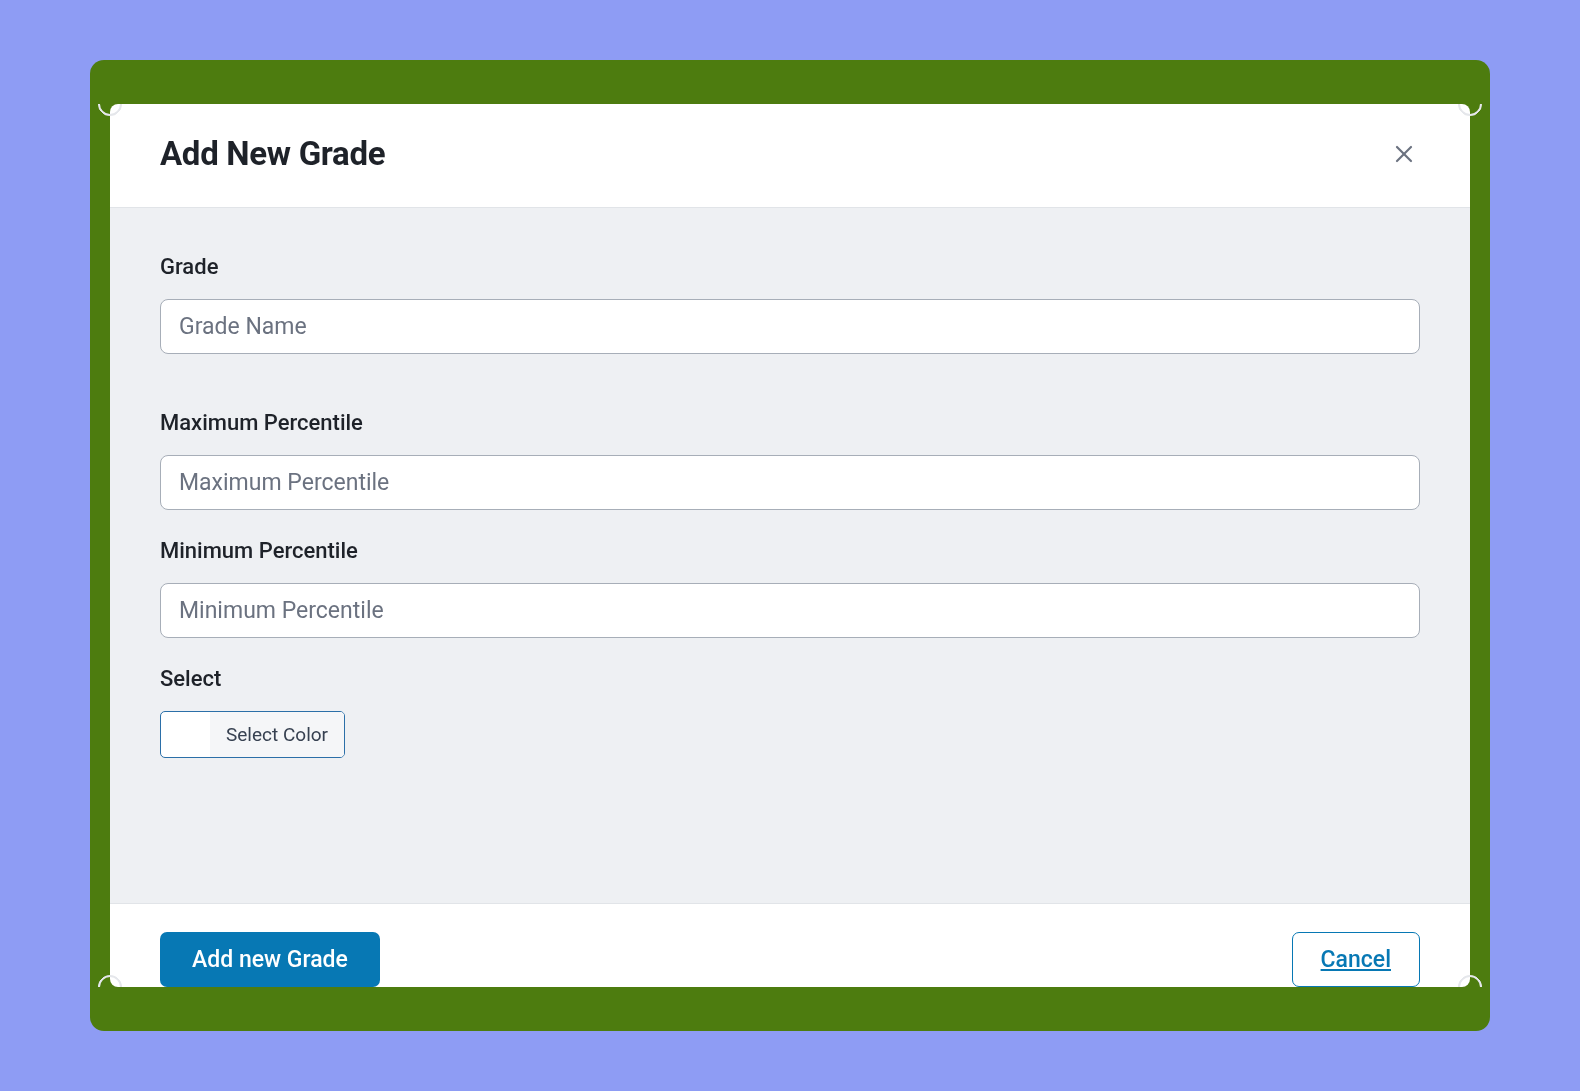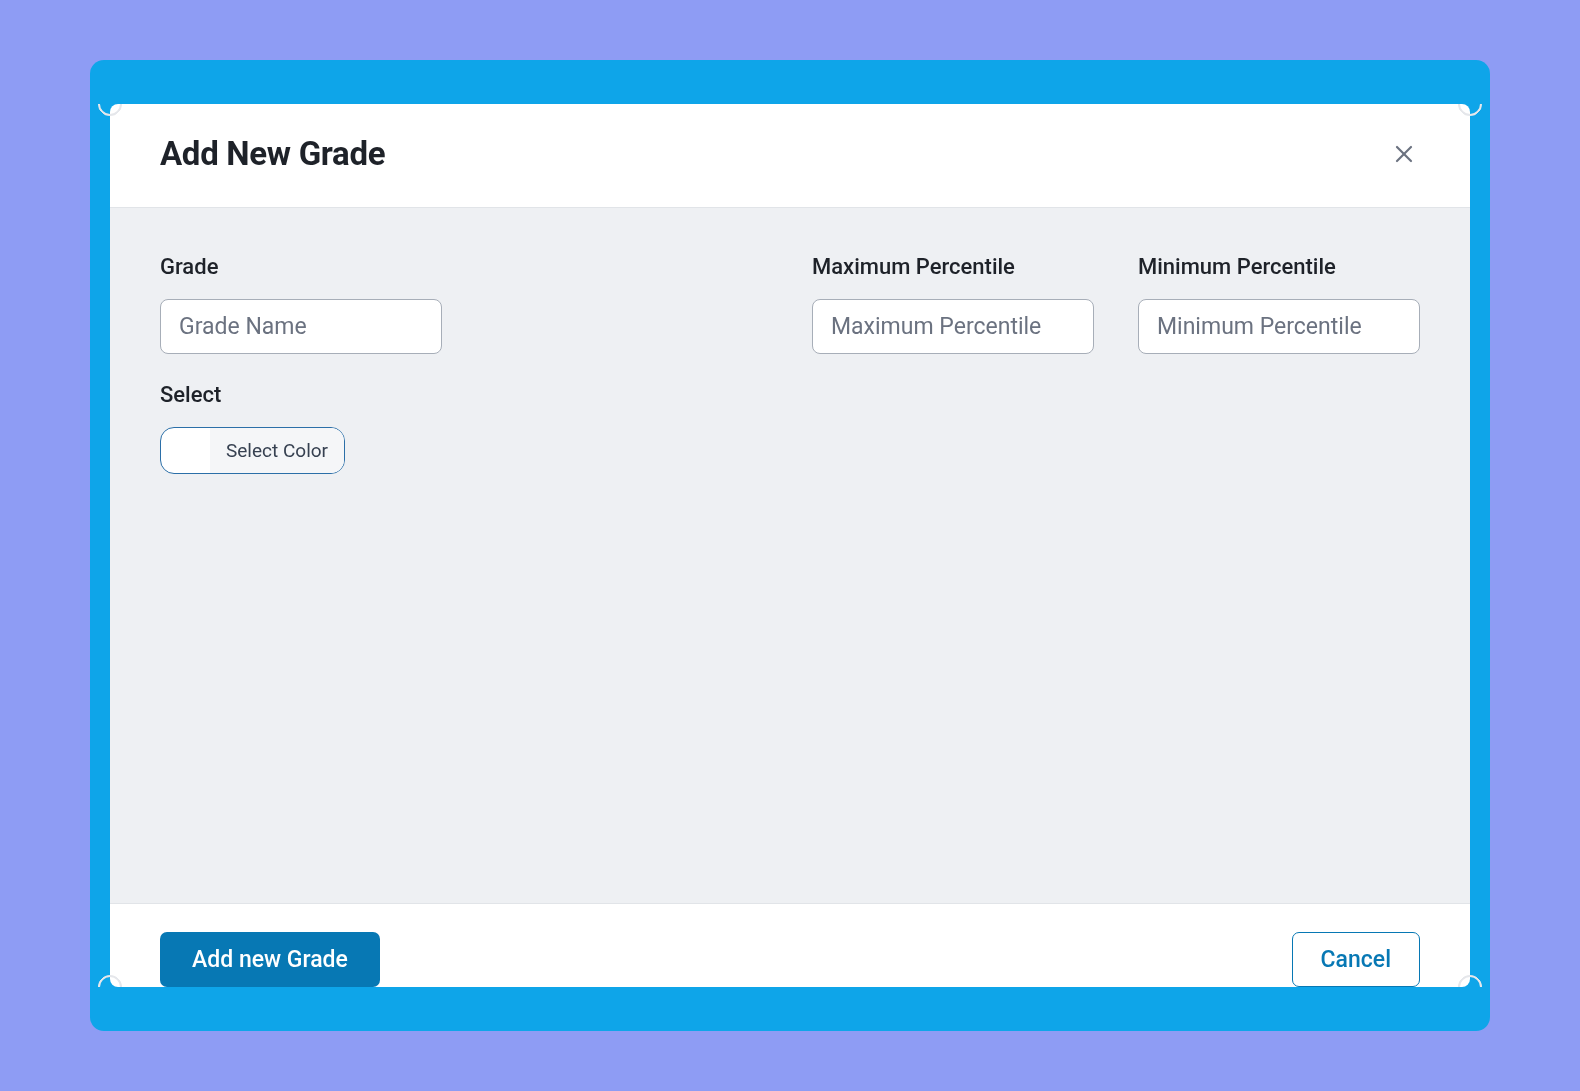--- a/index.html
+++ b/index.html
@@ -11,21 +11,21 @@
       font-family: -apple-system, BlinkMacSystemFont, 'Segoe UI', Roboto, Helvetica, Arial, sans-serif;
       background-color: #8e9cf4;
       width: 1580px;
       height: 1091px;
       display: flex;
       align-items: center;
       justify-content: center;
       padding: 60px 90px;
     }
     .outer-card {
-      background: #0ea5e9;
+      background: #4d7c0f;
       border-radius: 14px;
       width: 100%;
       height: 100%;
       display: flex;
       align-items: stretch;
       justify-content: center;
       padding: 44px 20px;
       position: relative;
     }
     .modal {
@@ -99,21 +99,21 @@
       height: 24px;
     }
     .modal-body {
       background-color: #eef0f3;
       padding: 46px 50px 50px 50px;
       flex: 1;
       border-bottom: 1px solid #e1e4e8;
     }
     .form-grid {
       display: grid;
-      grid-template-columns: 1fr 1fr 1fr 1fr;
+      grid-template-columns: 1fr;
       gap: 28px 44px;
     }
     .form-group {
       display: flex;
       flex-direction: column;
     }
     .form-label {
       font-size: 22px;
       font-weight: 500;
       color: #1e2229;
@@ -130,21 +130,21 @@
       outline: none;
       font-family: inherit;
     }
     .form-input::placeholder {
       color: #6b7280;
     }
     .color-picker {
       display: inline-flex;
       align-items: center;
       border: 1px solid #2b6fa8;
-      border-radius: 14px;
+      border-radius: 5px;
       background: #ffffff;
       width: fit-content;
       overflow: hidden;
     }
     .color-swatch {
       width: 49px;
       background: #ffffff;
       border-right: 1px solid #c7ccd1;
     }
     .color-label {
@@ -171,20 +171,21 @@
     .btn-primary {
       background: #0778b4;
       color: #ffffff;
       border: none;
     }
     .btn-outline {
       background: #ffffff;
       color: #0778b4;
       border: 1.5px solid #0778b4;
       padding: 13px 28px;
+      text-decoration: underline;
     }
   </style>
 </head>
 <body>
 
 <div class="outer-card">
   <div class="modal">
     <div class="modal-corner corner-tl"></div>
     <div class="modal-corner corner-tr"></div>
     <div class="modal-corner corner-bl"></div>

